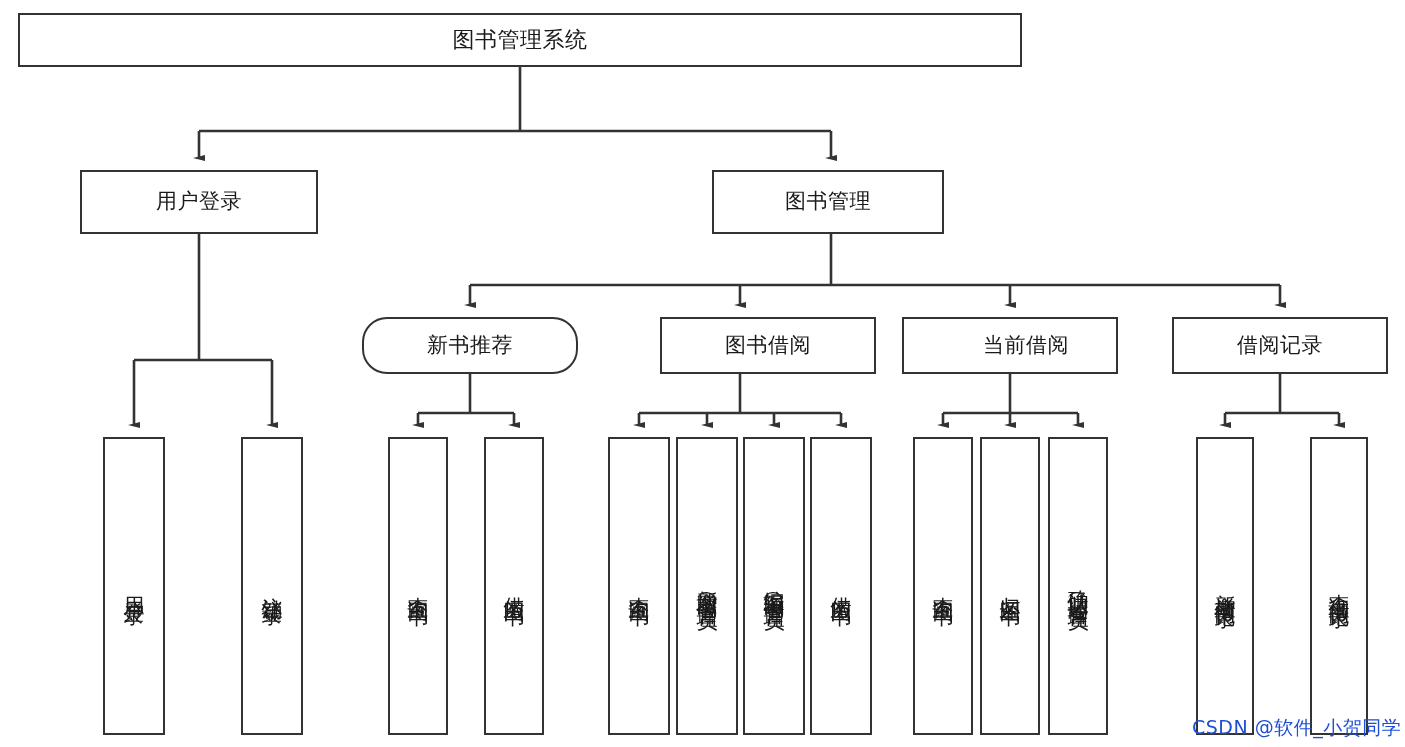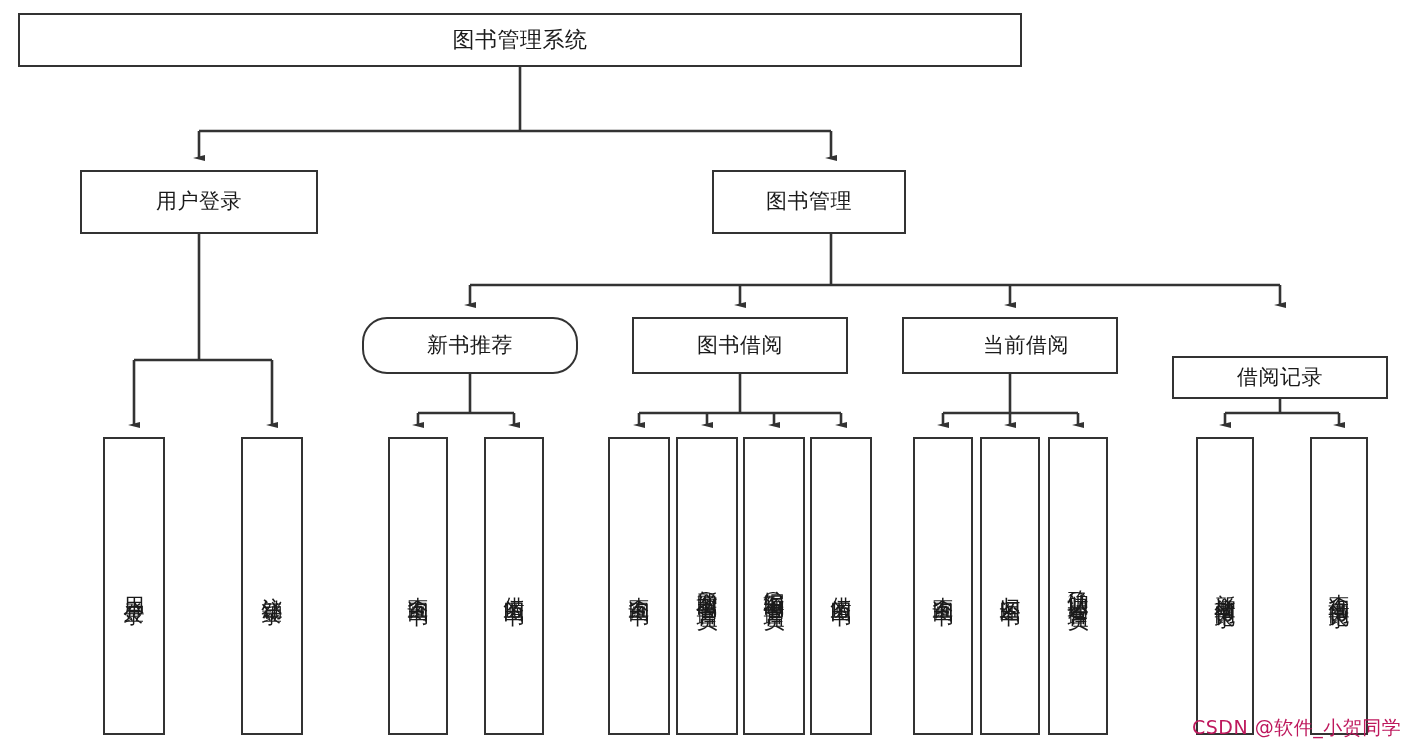--- a/index.html
+++ b/index.html
@@ -57,21 +57,21 @@
   }
   .node-v .vlabel {
     writing-mode: vertical-rl;
     text-orientation: upright;
     letter-spacing: 3px;
     white-space: nowrap;
   }
   .watermark {
     position: absolute;
     font-size: 19px;
-    color: #be185d;
+    color: #1d4ed8;
     white-space: nowrap;
     letter-spacing: 0.5px;
   }
 </style>
 </head>
 <body>
 
 <div id="diagram-root">
 
   <svg id="edges-layer" width="1405" height="747" viewBox="0 0 1405 747">
@@ -118,35 +118,35 @@
   </svg>
 
   <div class="node node-h node-root" style="left: 18px; top: 13px; width: 1004px; height: 54px;">
     <span>图书管理系统</span>
   </div>
 
   <div id="level1-container">
       <div class="node node-h" style="left: 80px; top: 170px; width: 238px; height: 64px;">
         <span class="">用户登录</span>
       </div>
-      <div class="node node-h" style="left: 712px; top: 170px; width: 194px; height: 64px;">
+      <div class="node node-h" style="left: 712px; top: 170px; width: 232px; height: 64px;">
         <span class="">图书管理</span>
       </div>
     </div>
   <div id="level2-container">
       <div class="node node-h" style="left: 362px; top: 317px; width: 216px; height: 57px; border-radius: 25px;">
         <span class="">新书推荐</span>
       </div>
-      <div class="node node-h" style="left: 632px; top: 317px; width: 216px; height: 57px;">
+      <div class="node node-h" style="left: 660px; top: 317px; width: 216px; height: 57px;">
         <span class="">图书借阅</span>
       </div>
       <div class="node node-h" style="left: 902px; top: 317px; width: 216px; height: 57px; padding-left: 32px;">
         <span class="">当前借阅</span>
       </div>
-      <div class="node node-h" style="left: 1172px; top: 317px; width: 216px; height: 43px; margin-top: 39px;">
+      <div class="node node-h" style="left: 1172px; top: 317px; width: 216px; height: 57px;">
         <span class="">借阅记录</span>
       </div>
     </div>
   <div id="leaves-container">
       <div class="node node-v" style="left: 103px; top: 437px; width: 62px; height: 298px;">
         <span class="vlabel">用户登录</span>
       </div>
       <div class="node node-v" style="left: 241px; top: 437px; width: 62px; height: 298px;">
         <span class="vlabel">注销登录</span>
       </div>

